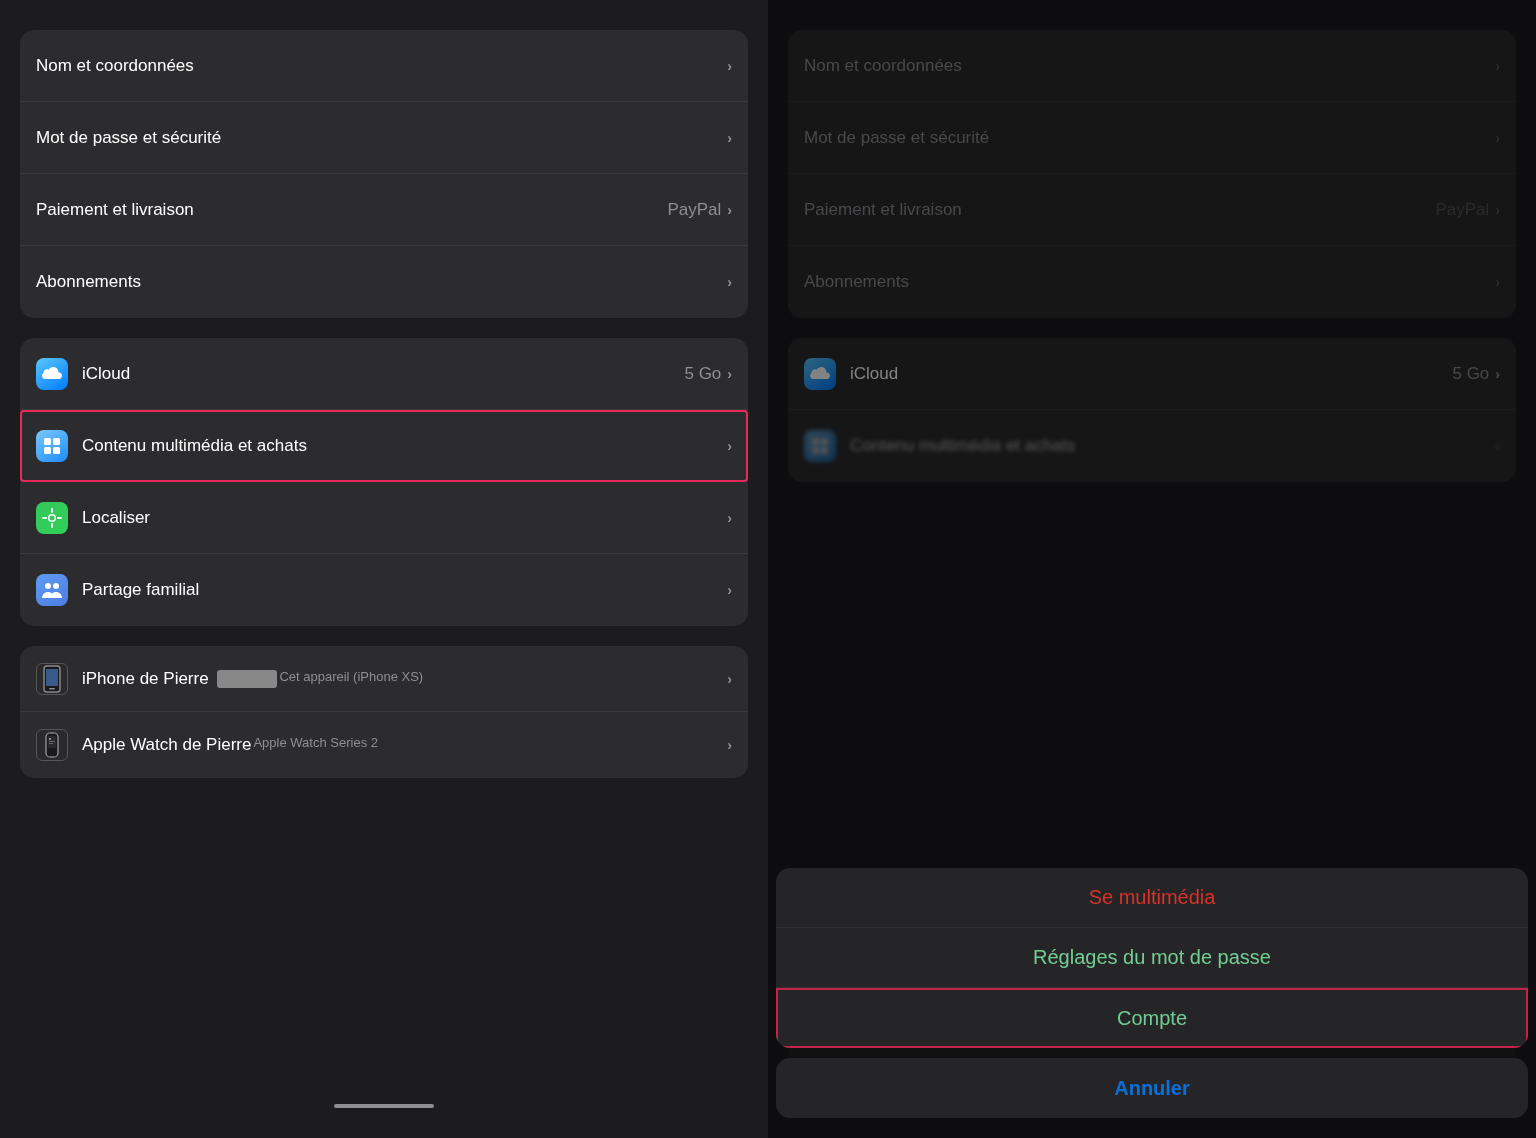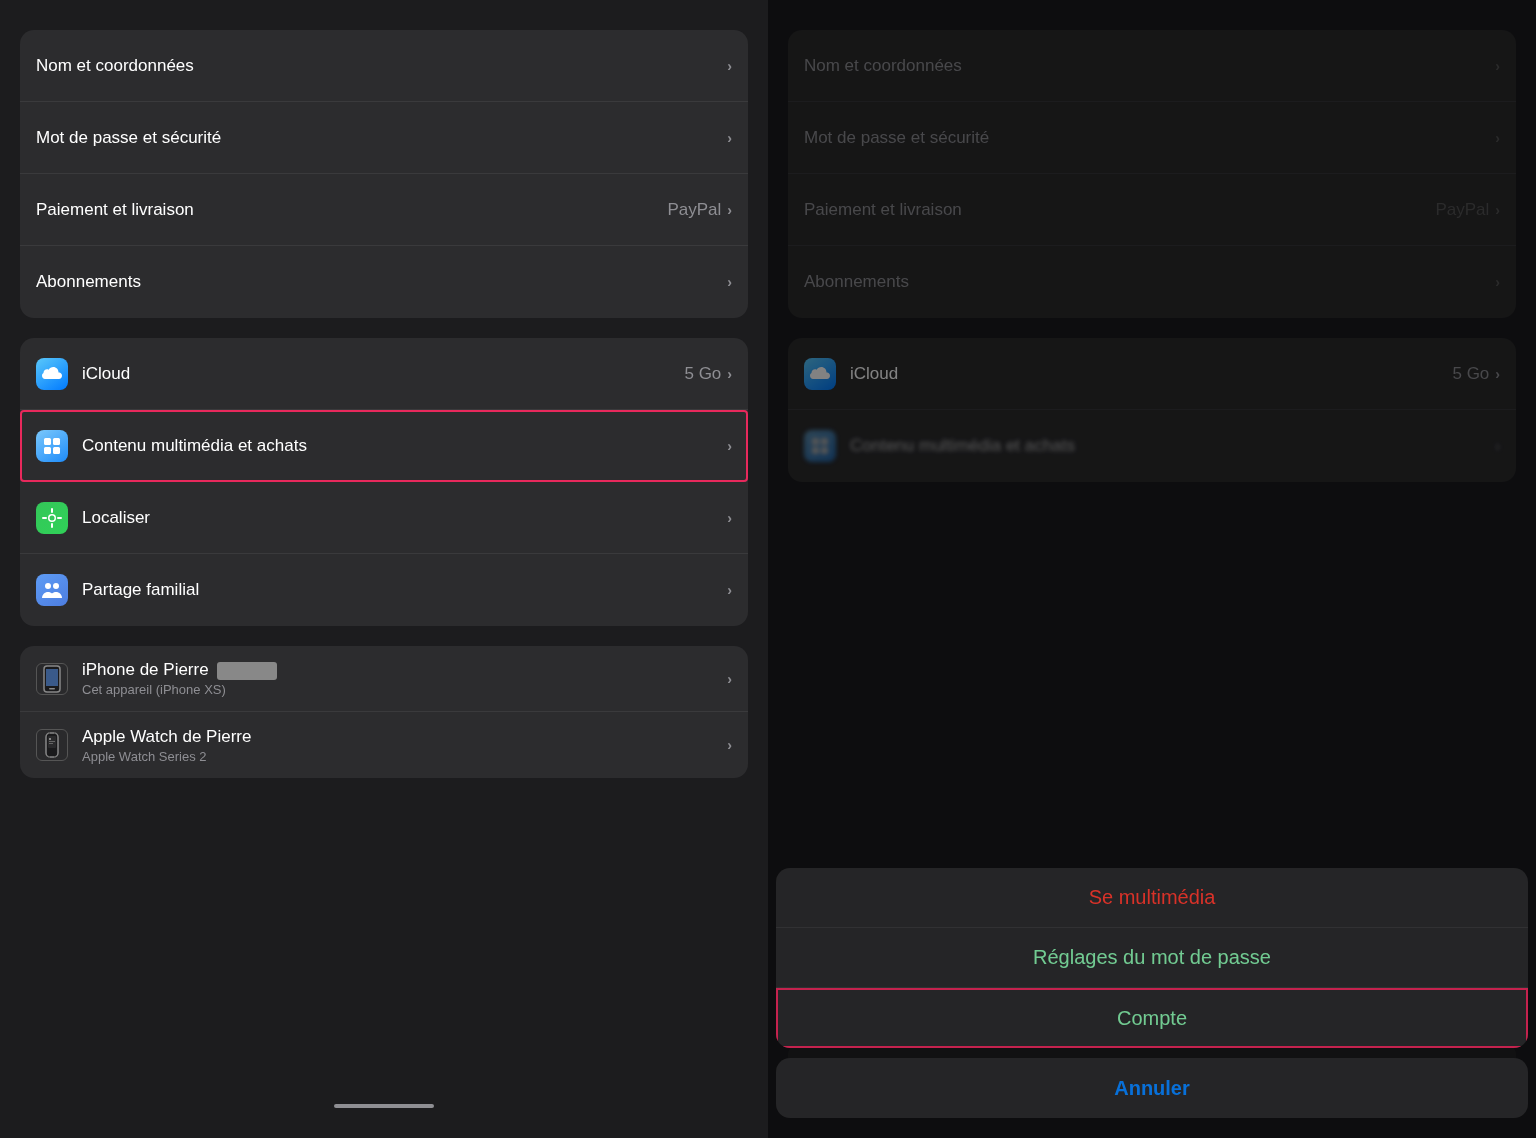--- a/index.html
+++ b/index.html
@@ -124,21 +124,21 @@
       cursor: pointer;
     }
 
     .device-row:last-child {
       border-bottom: none;
     }
 
     .device-info {
       flex: 1;
       display: flex;
-      flex-direction: column;
+      flex-direction: row;
       gap: 2px;
     }
 
     .device-name {
       font-size: 17px;
       color: #fff;
     }
 
     .device-subtitle {
       font-size: 13px;

